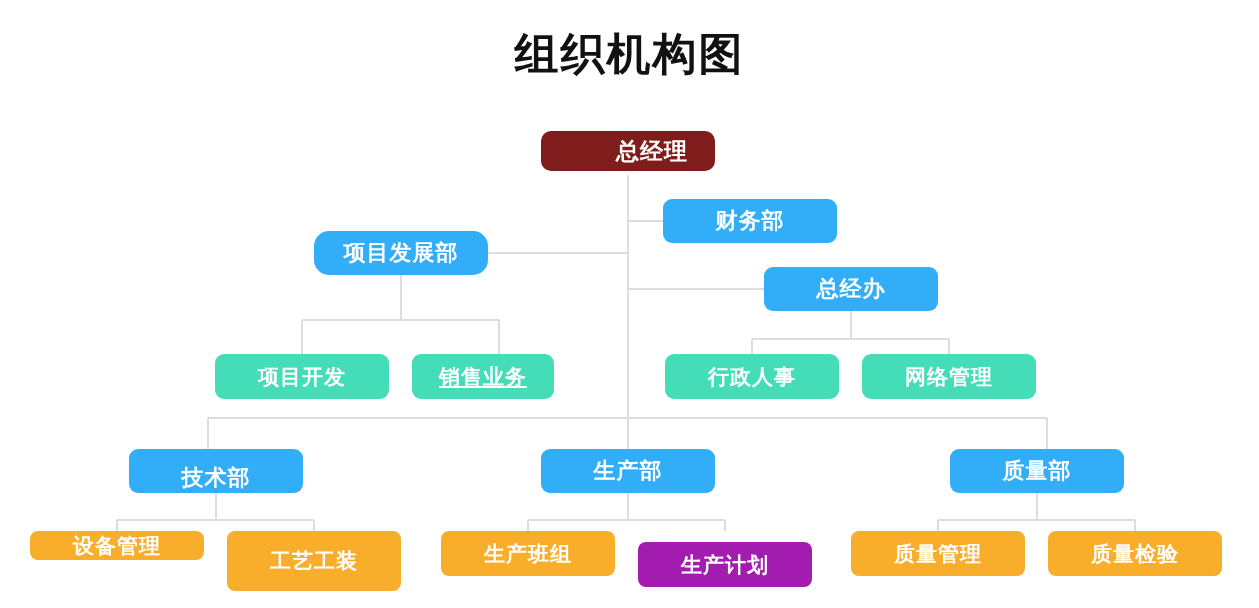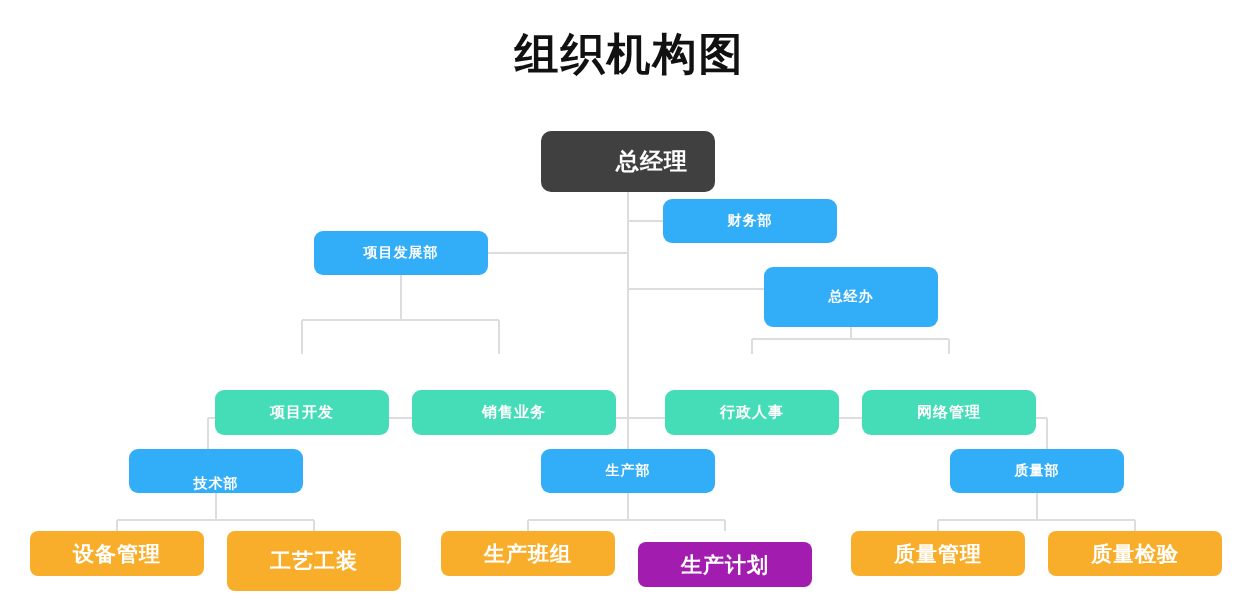--- a/index.html
+++ b/index.html
@@ -50,25 +50,24 @@
     font-weight: bold;
     letter-spacing: 1px;
     white-space: nowrap;
     user-select: none;
   }
   .node.lvl-root {
     font-size: 23px;
     border-radius: 10px;
   }
   .node.lvl-dept {
-    font-size: 14px;
+    font-size: 22px;
   }
   .node.lvl-sub {
-    font-size: 15px;
-    margin-top: 36px;
+    font-size: 21px;
   }
   .node.lvl-team {
     font-size: 21px;
     border-radius: 8px;
   }
 </style>
 </head>
 <body>
 
 <div id="chart-root">
@@ -111,54 +110,54 @@
       <line x1="725" y1="520" x2="725" y2="531"></line>
 
       <line x1="1037" y1="493" x2="1037" y2="520"></line>
       <line x1="938" y1="520" x2="1135" y2="520"></line>
       <line x1="938" y1="520" x2="938" y2="531"></line>
       <line x1="1135" y1="520" x2="1135" y2="531"></line>
     </g>
   </svg>
 
   <div id="nodes-layer">
-      <div class="node lvl-root" style="left: 541px; top: 131px; width: 174px; height: 61px; background: #404040; padding-left: 48px;">
+      <div class="node lvl-root" style="left: 541px; top: 131px; width: 174px; height: 40px; background: #7f1d1d; padding-left: 48px;">
         <span>总经理</span>
       </div>
       <div class="node lvl-dept" style="left: 663px; top: 199px; width: 174px; height: 44px; background: rgb(50, 173, 247);">
         <span>财务部</span>
       </div>
-      <div class="node lvl-dept" style="left: 314px; top: 231px; width: 174px; height: 44px; background: rgb(50, 173, 247);">
+      <div class="node lvl-dept" style="left: 314px; top: 231px; width: 174px; height: 44px; background: rgb(50, 173, 247); border-radius: 15px;">
         <span>项目发展部</span>
       </div>
-      <div class="node lvl-dept" style="left: 764px; top: 267px; width: 174px; height: 60px; background: rgb(50, 173, 247);">
+      <div class="node lvl-dept" style="left: 764px; top: 267px; width: 174px; height: 44px; background: rgb(50, 173, 247);">
         <span>总经办</span>
       </div>
       <div class="node lvl-sub" style="left: 215px; top: 354px; width: 174px; height: 45px; background: rgb(69, 220, 184);">
         <span>项目开发</span>
       </div>
-      <div class="node lvl-sub" style="left: 412px; top: 354px; width: 204px; height: 45px; background: rgb(69, 220, 184);">
+      <div class="node lvl-sub" style="left: 412px; top: 354px; width: 142px; height: 45px; background: rgb(69, 220, 184); text-decoration: underline;">
         <span>销售业务</span>
       </div>
       <div class="node lvl-sub" style="left: 665px; top: 354px; width: 174px; height: 45px; background: rgb(69, 220, 184);">
         <span>行政人事</span>
       </div>
       <div class="node lvl-sub" style="left: 862px; top: 354px; width: 174px; height: 45px; background: rgb(69, 220, 184);">
         <span>网络管理</span>
       </div>
       <div class="node lvl-dept" style="left: 129px; top: 449px; width: 174px; height: 44px; background: rgb(50, 173, 247); align-items: flex-end;">
         <span>技术部</span>
       </div>
       <div class="node lvl-dept" style="left: 541px; top: 449px; width: 174px; height: 44px; background: rgb(50, 173, 247);">
         <span>生产部</span>
       </div>
       <div class="node lvl-dept" style="left: 950px; top: 449px; width: 174px; height: 44px; background: rgb(50, 173, 247);">
         <span>质量部</span>
       </div>
-      <div class="node lvl-team" style="left: 30px; top: 531px; width: 174px; height: 45px; background: rgb(249, 174, 43);">
+      <div class="node lvl-team" style="left: 30px; top: 531px; width: 174px; height: 29px; background: rgb(249, 174, 43);">
         <span>设备管理</span>
       </div>
       <div class="node lvl-team" style="left: 227px; top: 531px; width: 174px; height: 60px; background: rgb(249, 174, 43);">
         <span>工艺工装</span>
       </div>
       <div class="node lvl-team" style="left: 441px; top: 531px; width: 174px; height: 45px; background: rgb(249, 174, 43);">
         <span>生产班组</span>
       </div>
       <div class="node lvl-team" style="left: 638px; top: 542px; width: 174px; height: 45px; background: #a21caf;">
         <span>生产计划</span>

